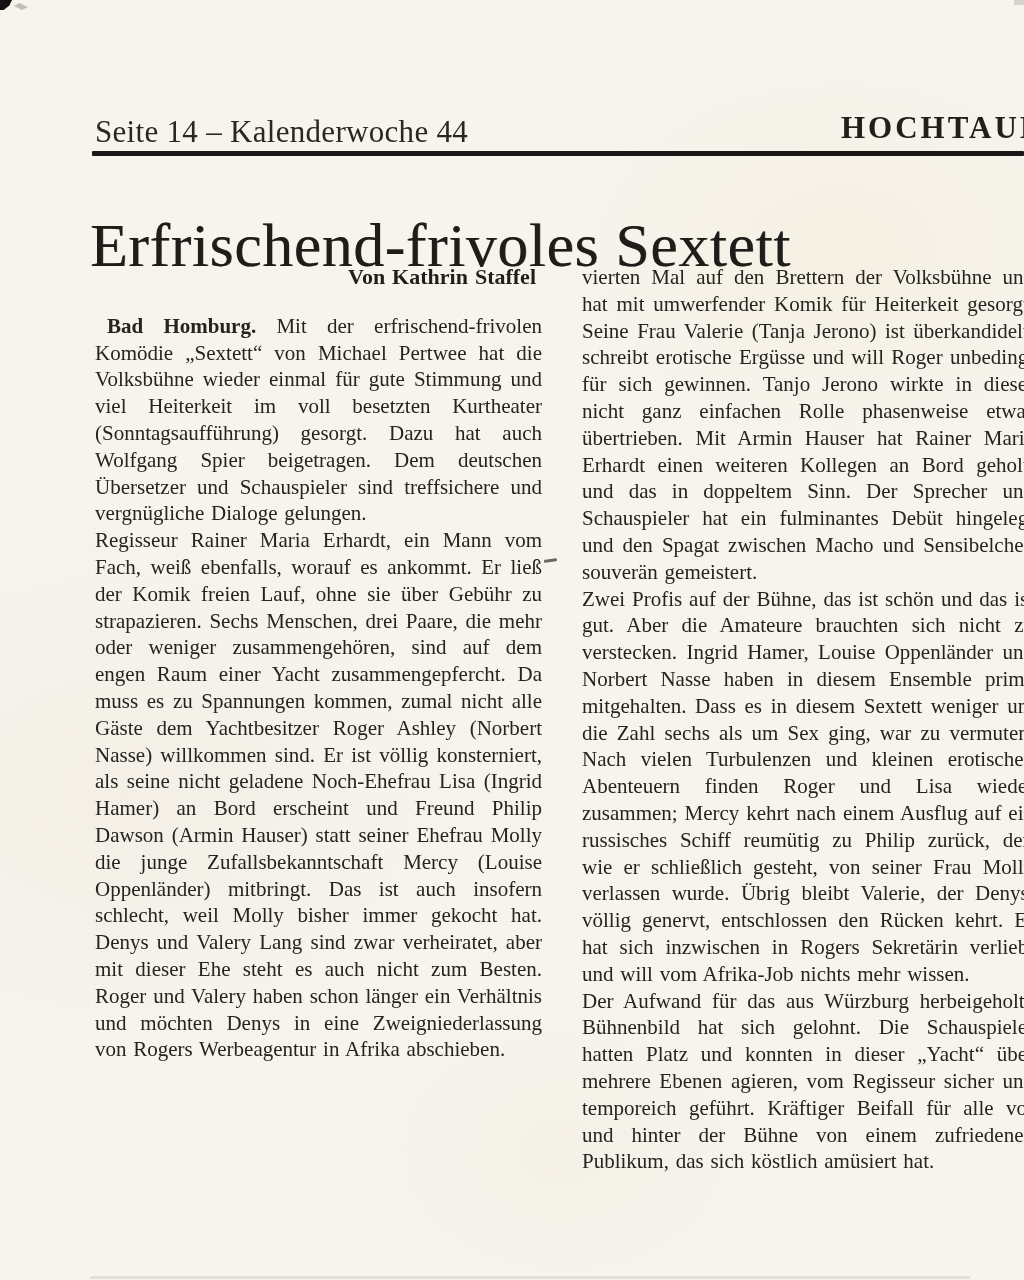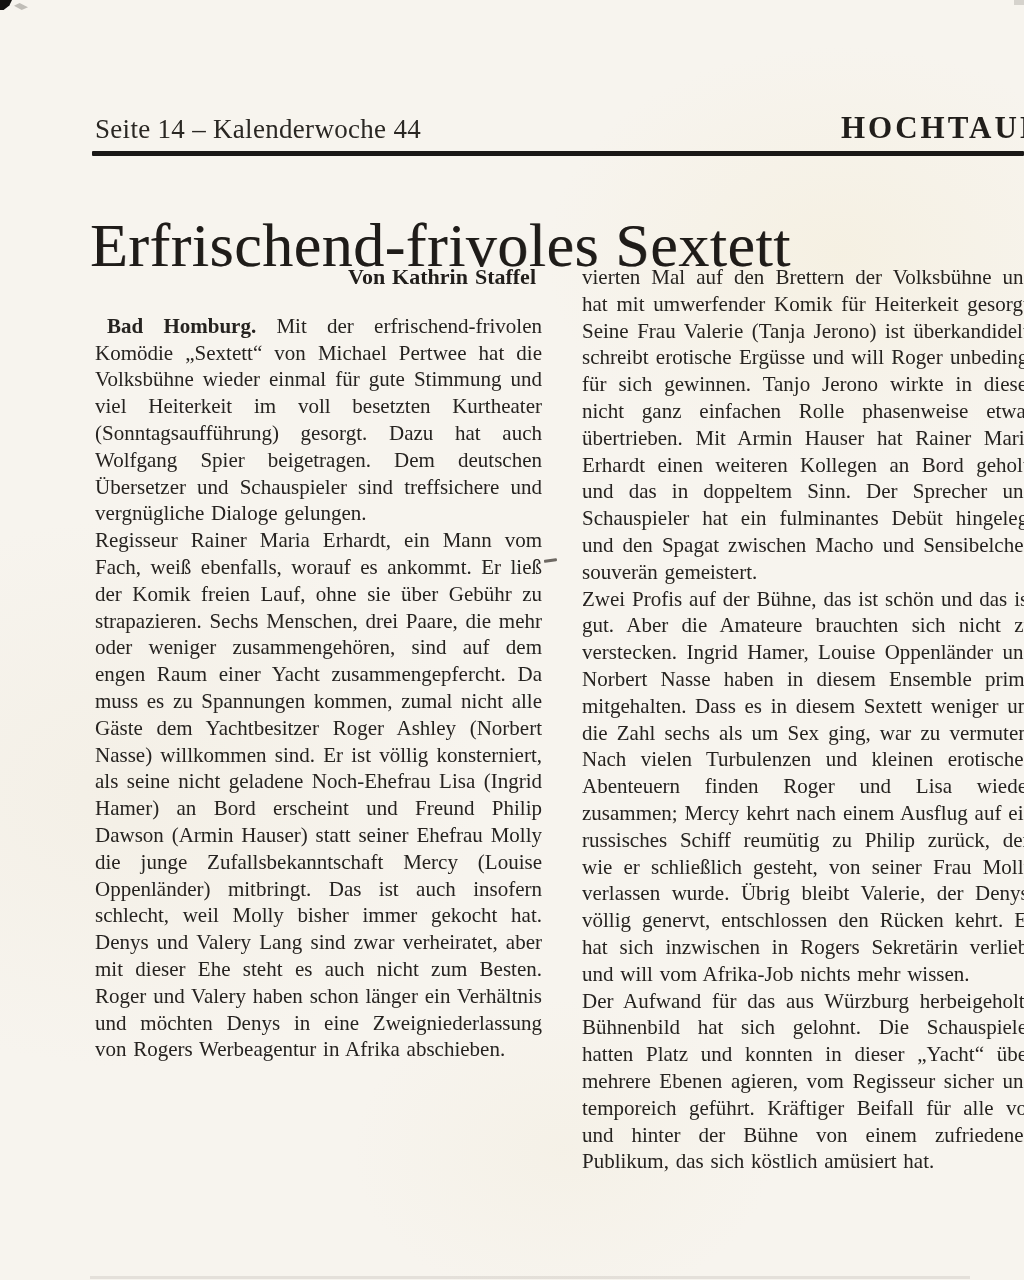--- a/index.html
+++ b/index.html
@@ -16,21 +16,21 @@
       radial-gradient(ellipse 300px 220px at 55% 90%, rgba(238,231,210,0.25), transparent 70%),
       #f7f4ee;
     color: #24211e;
     font-family: "Liberation Serif", serif;
   }
 
   
   .header-left {
     position: absolute;
     left: 95px; top: 114px;
-    font-size: 27px;
+    font-size: 31px;
     letter-spacing: 0.3px;
     color: #2a2723;
     white-space: nowrap;
   }
   .masthead {
     position: absolute;
     left: 841px; top: 110px;
     font-size: 31px;
     font-weight: bold;
     letter-spacing: 3px;

